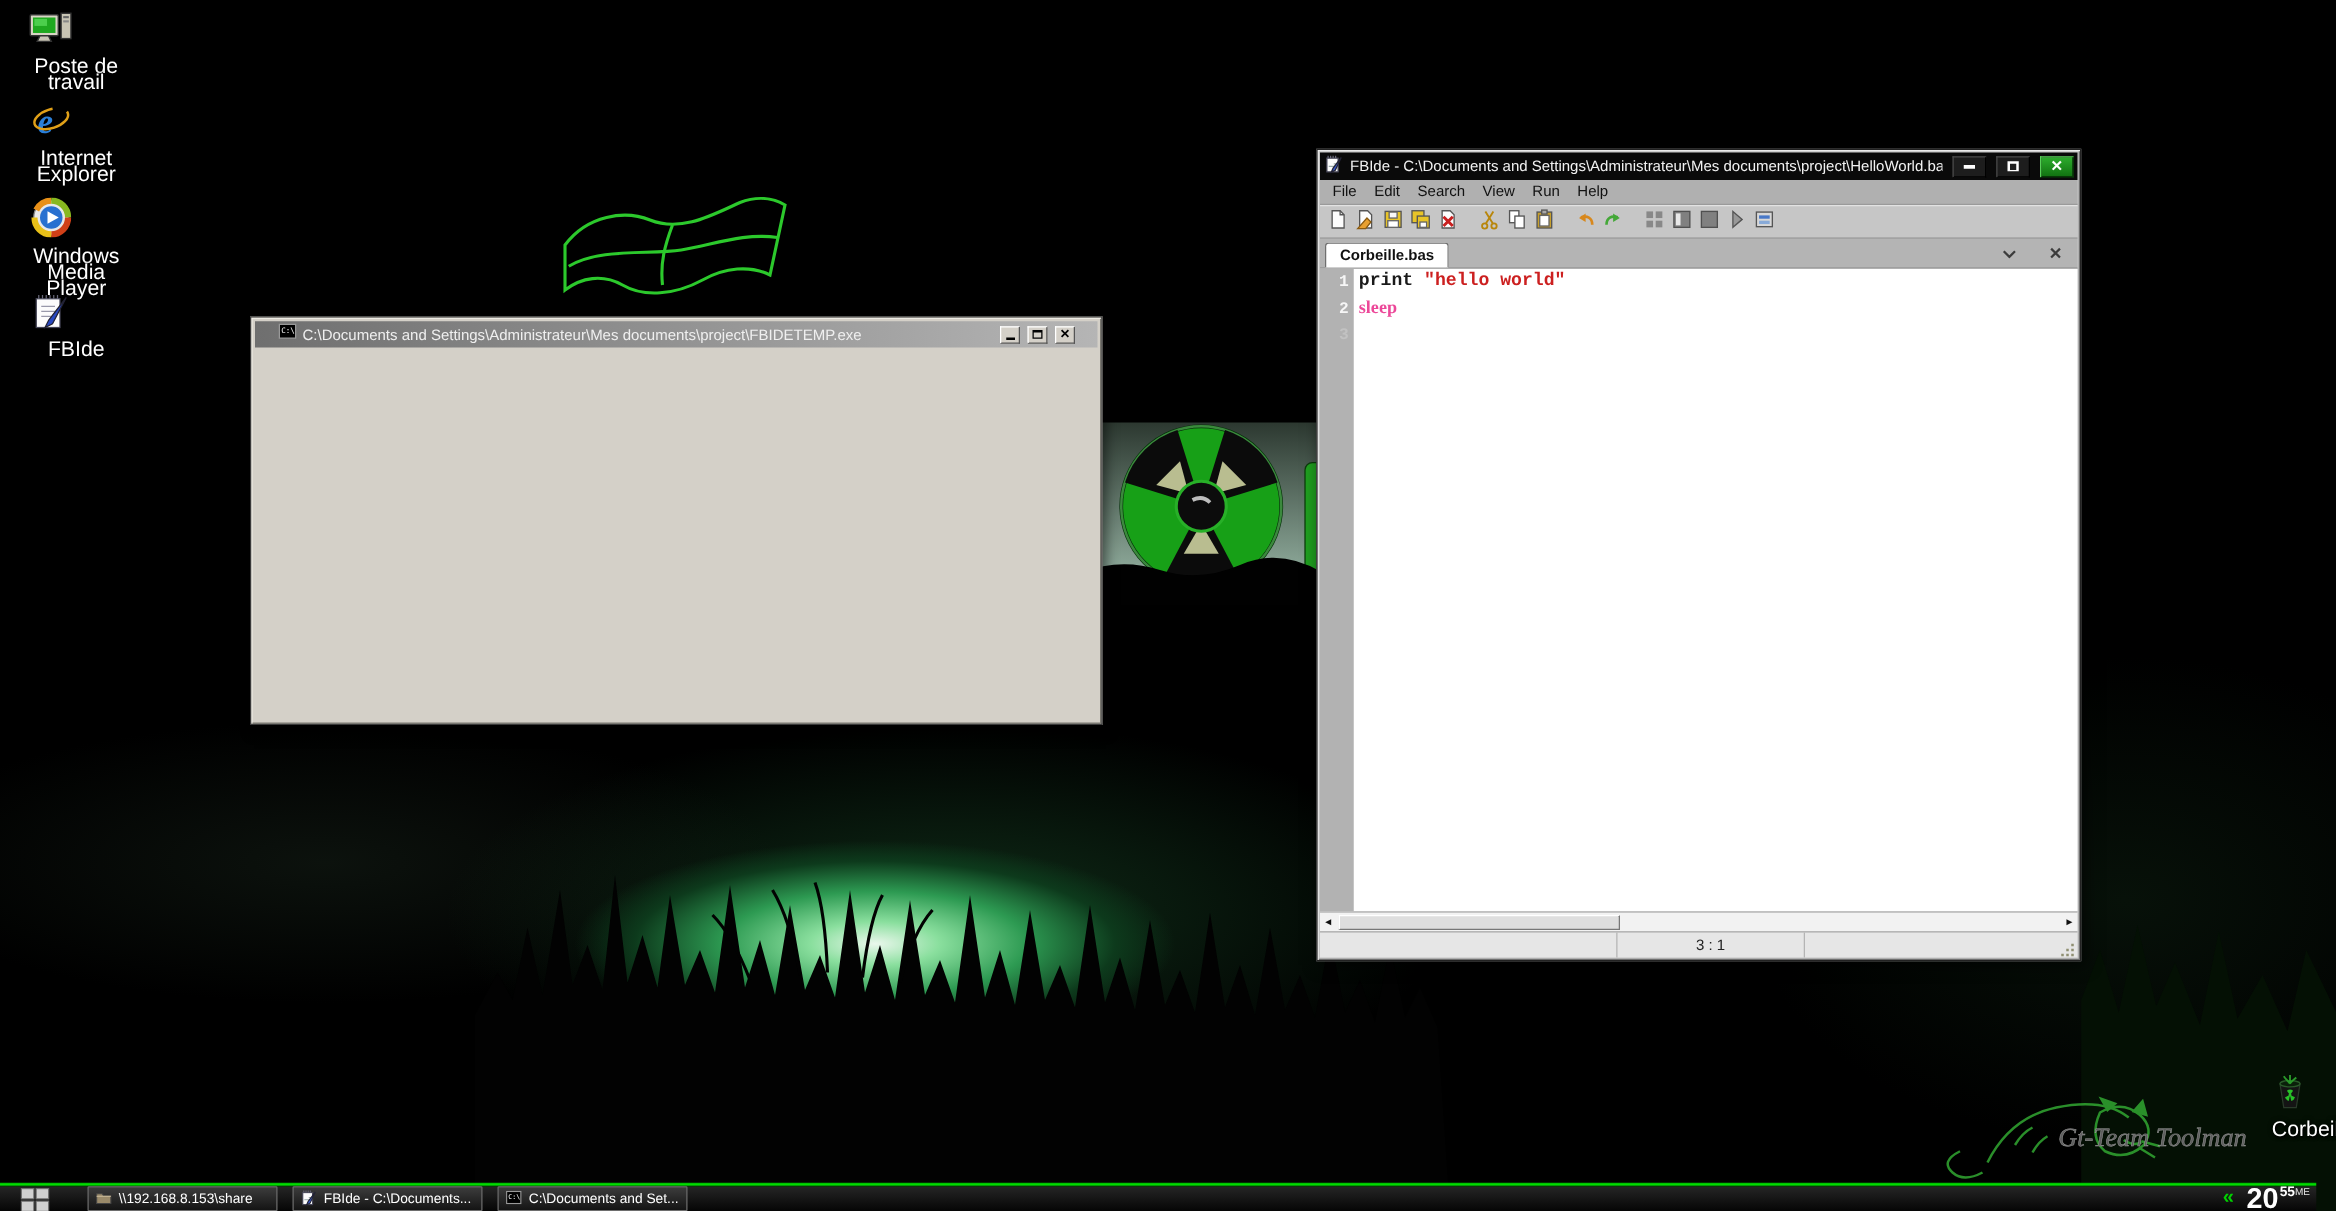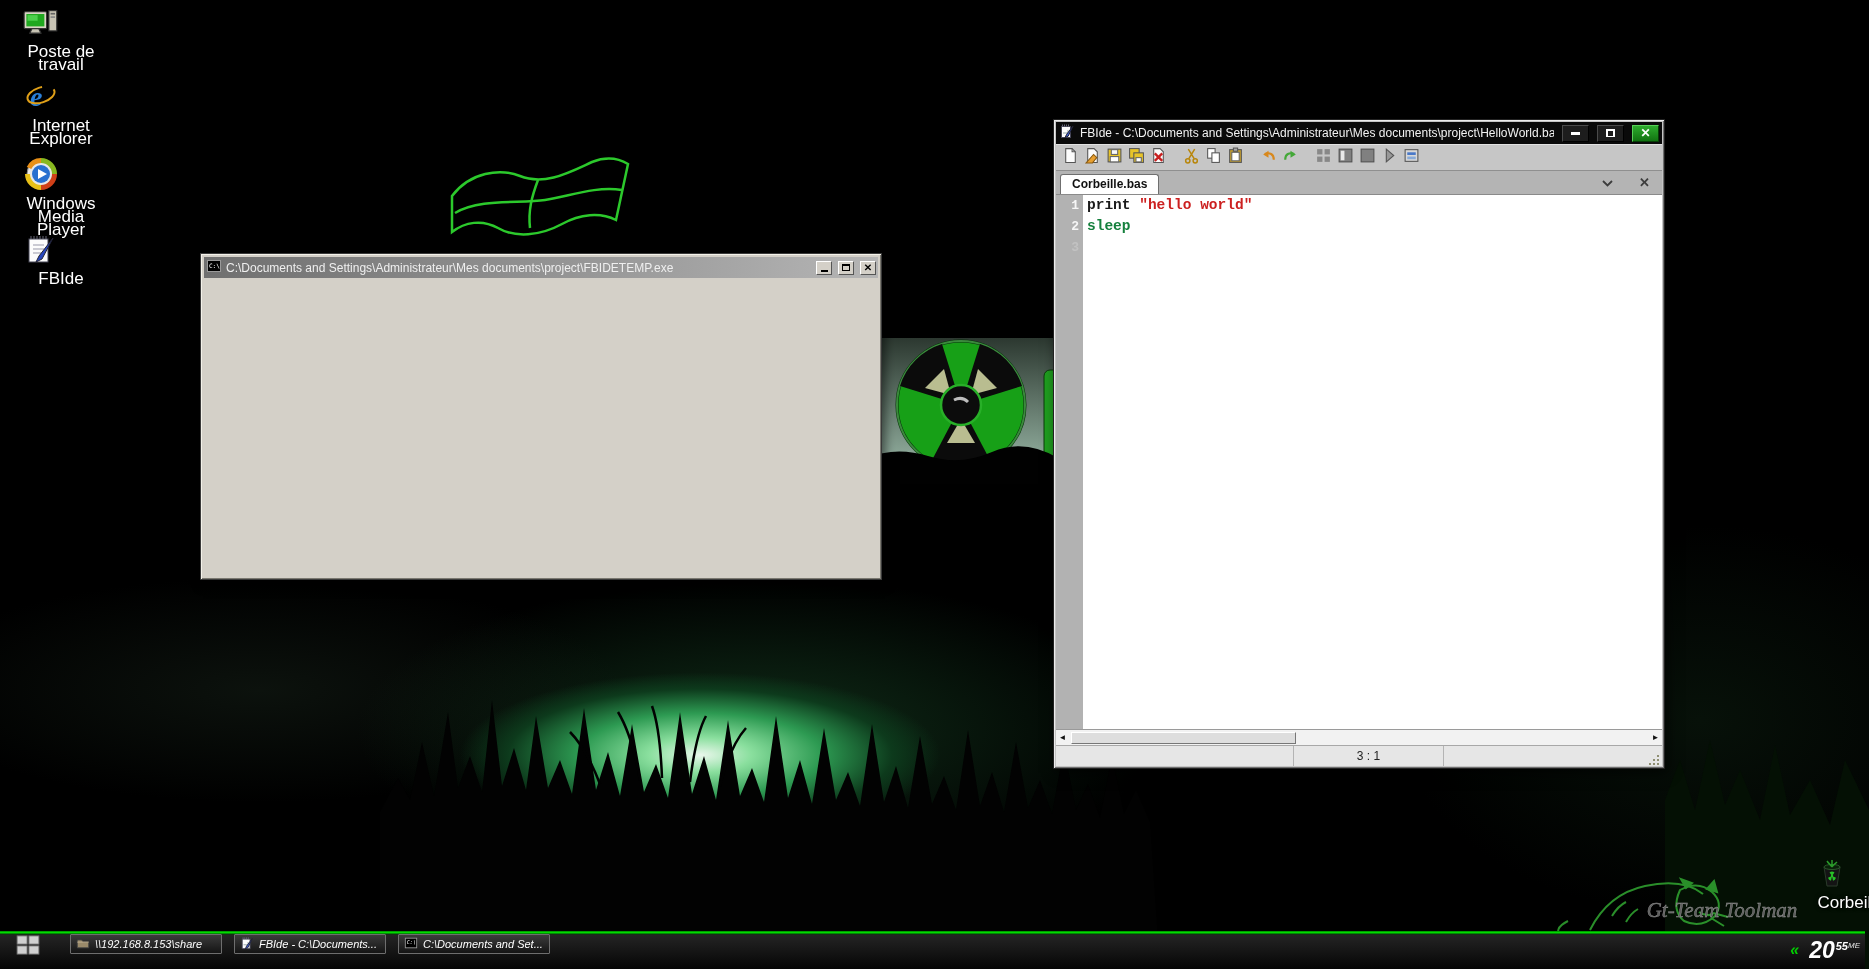--- a/index.html
+++ b/index.html
@@ -19,21 +19,21 @@
   .dicon { position:absolute; width:110px; display:flex; flex-direction:column;
     align-items:center; gap:3px; text-align:center; cursor:default; }
   .dicon .lbl { color:#fff; font-size:17px; line-height:13px;
     text-shadow:1px 1px 2px #000, 0 0 4px #000;padding-left:40px; }
 
   
   .console-win { position:absolute; left:200px; top:253px; width:682px; height:327px;
     background:#d4d0c8; border:1px solid #3a3a3a; padding:3px; display:flex; flex-direction:column;
     box-shadow: inset 1px 1px 0 #f4f2ea, inset -1px -1px 0 #7a7870, 3px 4px 10px rgba(0,0,0,.55); }
   .c-titlebar { height:21px; flex:0 0 21px; display:flex; align-items:center; gap:4px;
-    padding:0 2px; background:linear-gradient(to right,#6f6f6f,#b5b5b5); }
+    padding:0 18px; background:linear-gradient(to right,#6f6f6f,#b5b5b5); }
   .c-title { flex:1; color:#efefef; font-size:12px; white-space:nowrap; overflow:hidden; }
   .c-btn { width:16px; height:14px; margin-left:2px; display:flex; align-items:center;
     justify-content:center; background:#d4d0c8; border:1px solid; border-color:#fff #555 #555 #fff; }
   .g-min { width:7px; height:2px; background:#000; align-self:flex-end; margin-bottom:2px; }
   .g-max { width:8px; height:7px; border:1px solid #000; border-top-width:2px; }
   .g-x   { font-size:10px; font-weight:bold; color:#000; line-height:10px; }
   .c-body { flex:1; margin-top:2px; display:flex; border:1px solid; border-color:#6a675f #f4f2ea #f4f2ea #6a675f; overflow:hidden; }
   .c-text { flex:1; background:#000; color:#c9c9c9; font-family:"DejaVu Sans Mono", monospace;
     font-size:13px; padding:1px 2px; white-space:pre; }
   .c-scroll { width:17px; background:#efede7; display:flex; flex-direction:column; }
@@ -82,22 +82,22 @@
   .h-fill { flex:1; }
   .f-status { flex:0 0 21px; background:#e6e6e6; border-top:1px solid #a8a8a8;
     display:flex; align-items:center; font-size:12px; color:#222; }
   .s-cell1 { width:238px; height:100%; border-right:1px solid #b4b4b4; }
   .s-cell2 { width:150px; height:100%; display:flex; align-items:center; justify-content:center;
     border-right:1px solid #b4b4b4; }
   .s-fill { flex:1; }
   .s-grip { width:12px; height:12px; margin:0 2px 0 0; align-self:flex-end; }
 
   
-  .taskbar { position:absolute; left:0; right:4px; bottom:0; height:38px;
-    background:linear-gradient(to bottom,#006000 0px,#00dc00 1px,#00dc00 2px,#083808 3px,#242424 4px,#050505 100%);font-style:italic; }
+  .taskbar { position:absolute; left:0; right:16px; bottom:0; height:23px;
+    background:linear-gradient(to bottom,#006000 0px,#00dc00 1px,#00dc00 2px,#083808 3px,#242424 4px,#050505 100%); }
   .start-btn { position:absolute; left:8px; top:4px; width:40px; height:20px;
     display:flex; align-items:center; justify-content:center; }
   .tasks { position:absolute; left:70px; top:3px; display:flex; gap:12px; }
   .taskbtn { width:152px; height:20px; display:flex; align-items:center; gap:5px; padding:0 5px;
     background:linear-gradient(#3c3c3c,#141414); border:1px solid #6e6e6e; border-radius:1px;
     color:#fff; font-size:11px; white-space:nowrap; overflow:hidden; }
   .tray { position:absolute; right:5px; top:0; bottom:0; display:flex; align-items:center; gap:10px; }
   .tray-chevron { color:#00d000; font-size:16px; font-weight:bold; }
   .clock { display:flex; align-items:flex-start; color:#fff; }
   .clock .hh { font-size:23px; font-weight:bold; line-height:22px; letter-spacing:0; }
@@ -250,20 +250,28 @@
     <span class="f-btn">
         <span class="w-min"></span>
       </span>
     <span class="f-btn">
         <span class="w-max"></span>
       </span>
     <span class="f-btn close">
         <span class="w-x">✕</span>
       </span>
   </div>
+  <div class="f-menubar" id="fbide-menubar">
+      <span class="menu-item">File</span>
+      <span class="menu-item">Edit</span>
+      <span class="menu-item">Search</span>
+      <span class="menu-item">View</span>
+      <span class="menu-item">Run</span>
+      <span class="menu-item">Help</span>
+    </div>
   <div class="f-toolbar" id="fbide-toolbar">
       <span class="tgroup">
         <span class="tbtn">
           <span><svg width="17" height="17" viewBox="0 0 16 16">
               <path d="M3.5 1.5h6l3 3v10h-9z" fill="#fcfcfc" stroke="#555"></path>
               <path d="M9.5 1.5v3h3" fill="none" stroke="#555"></path>
             </svg></span>
         </span>
         <span class="tbtn">
           <span><svg width="17" height="17" viewBox="0 0 16 16">
@@ -375,21 +383,21 @@
   </div>
   <div class="f-editor">
     <div class="gutter-bg"></div>
     <div id="editor-lines">
         <div class="eline">
           <span class="lnum" style="color: rgb(246, 246, 246);">1</span>
           <span class="lcode"><span style="color: rgb(26, 26, 26);">print </span><span style="color: rgb(204, 32, 32);">"hello world"</span></span>
         </div>
         <div class="eline">
           <span class="lnum" style="color: rgb(246, 246, 246);">2</span>
-          <span class="lcode"><span style="color: #15803d;">sleep</span></span>
+          <span class="lcode"><span style="color: #ec4899; font-family: Liberation Serif, serif;">sleep</span></span>
         </div>
         <div class="eline">
           <span class="lnum" style="color: rgb(194, 194, 194);">3</span>
           <span class="lcode"></span>
         </div>
       </div>
   </div>
   <div class="f-hscroll">
     <span class="h-arrow">◄</span>
     <span class="h-thumb"></span>

